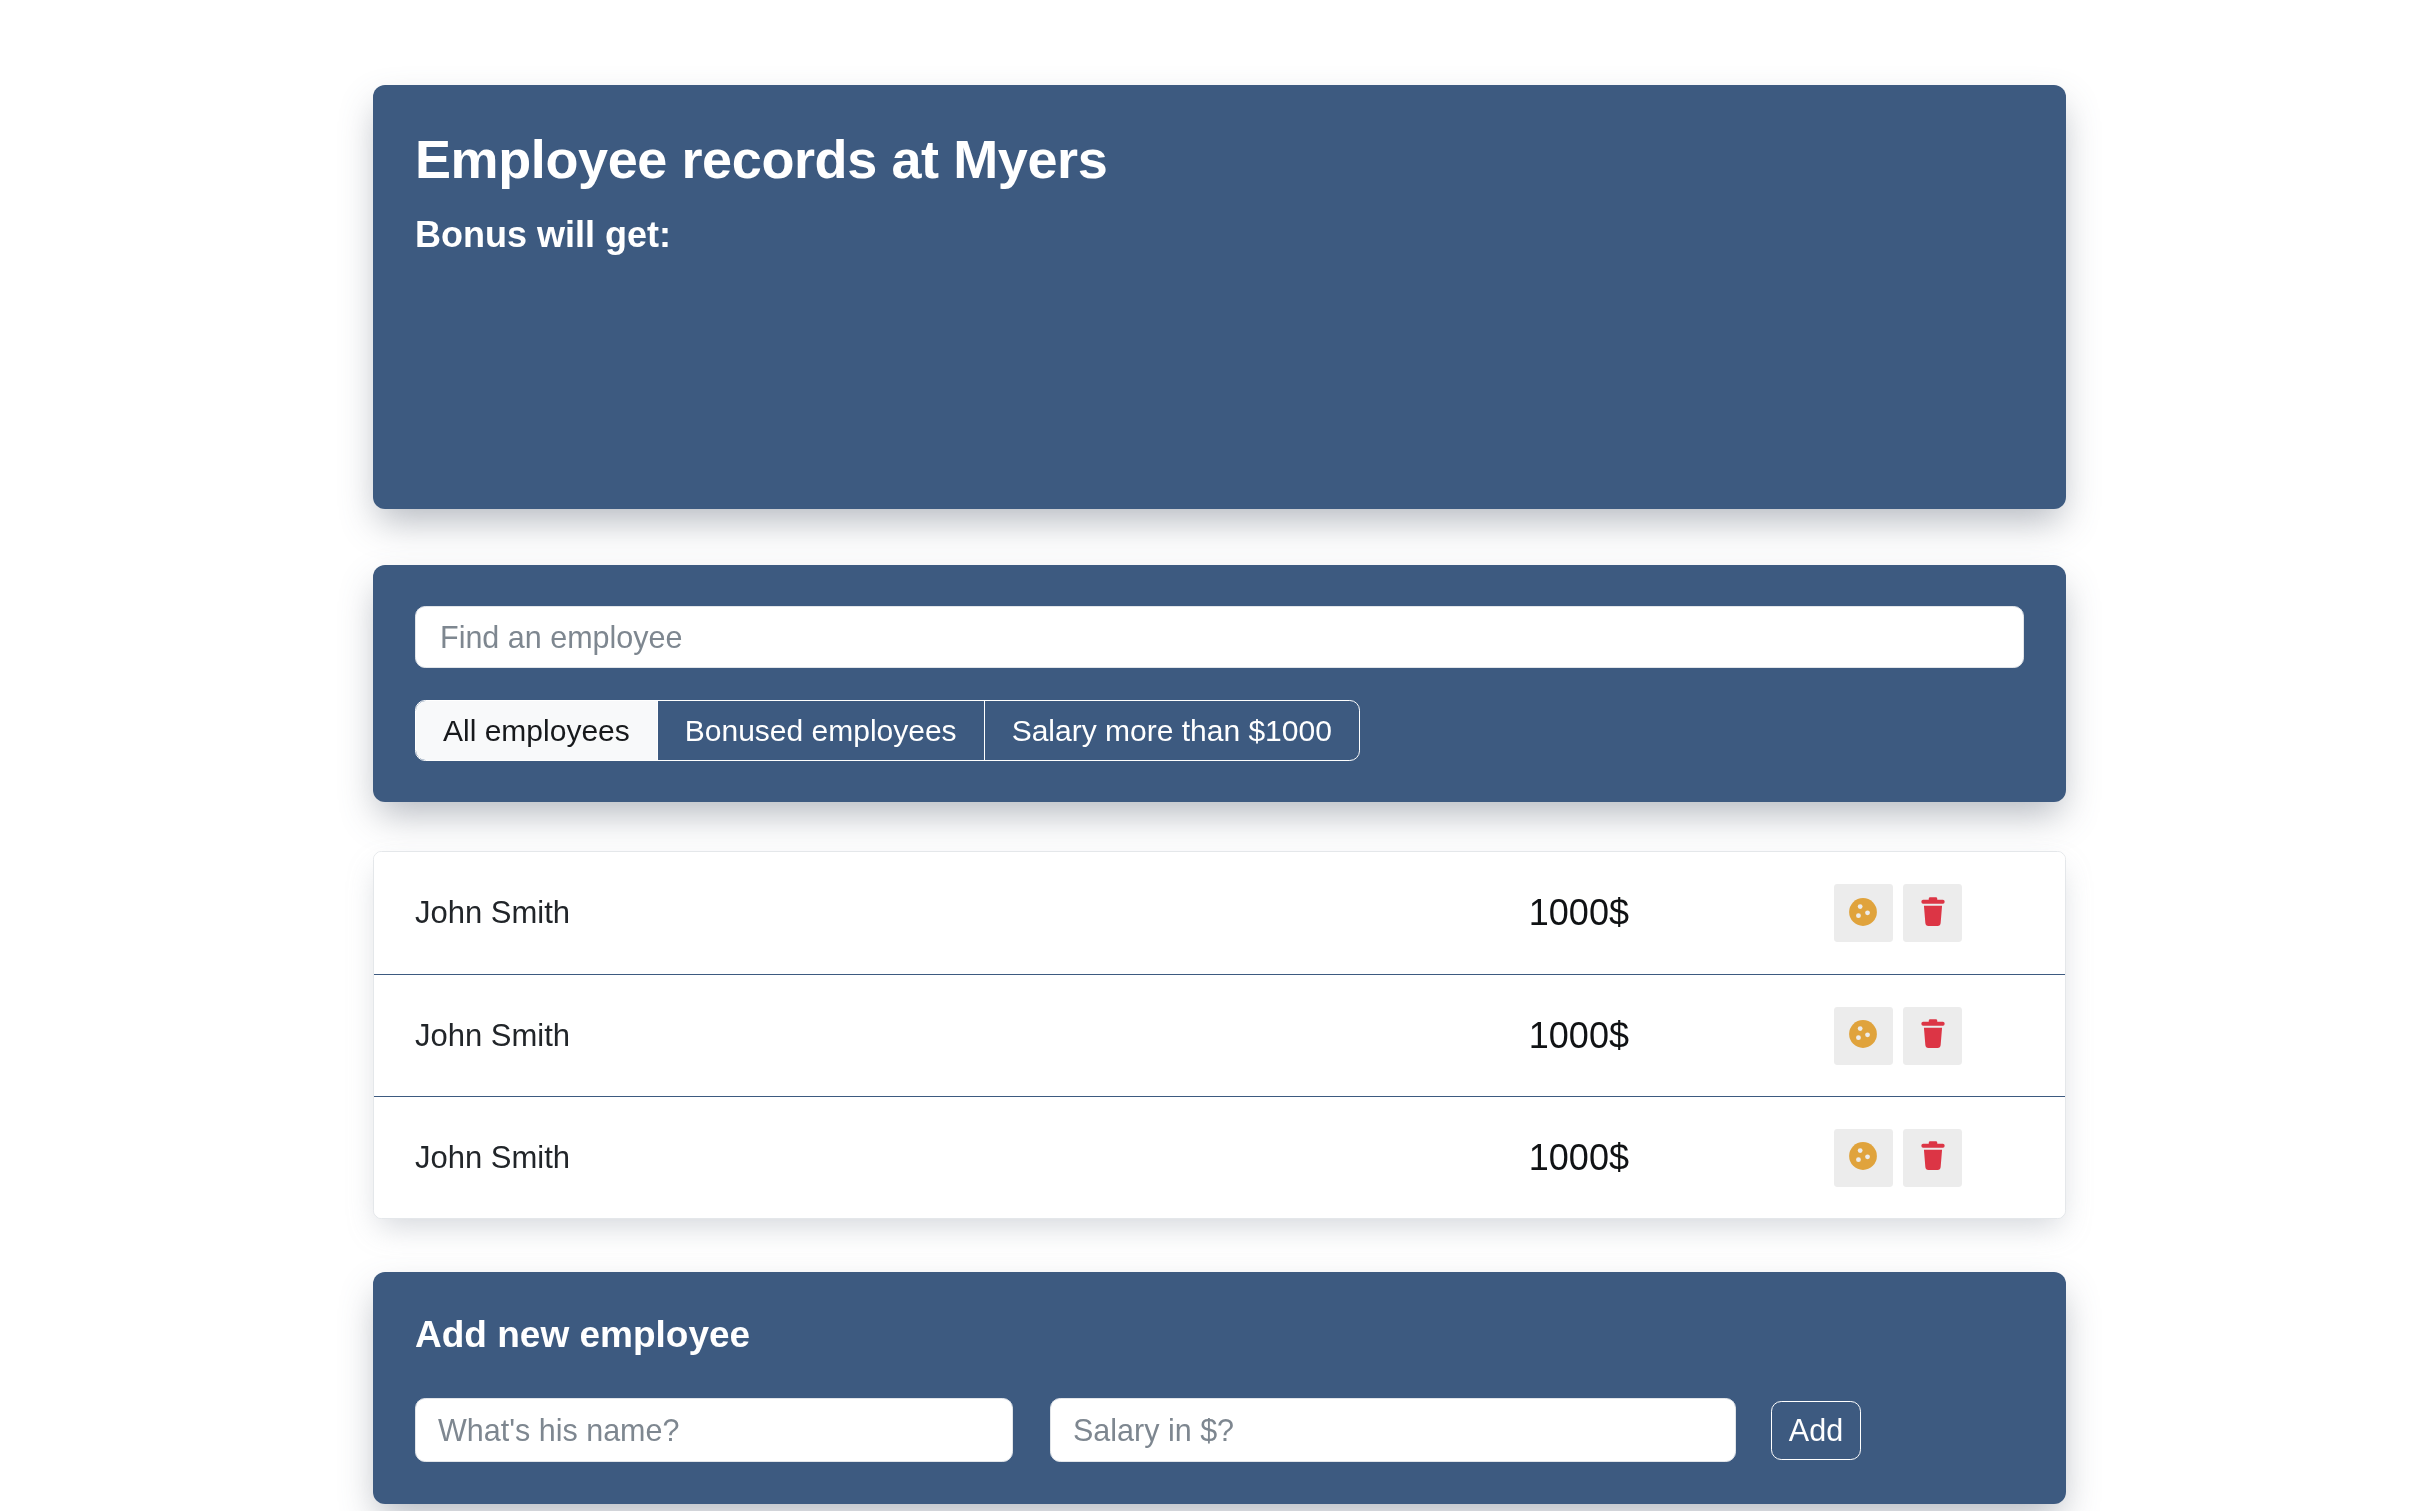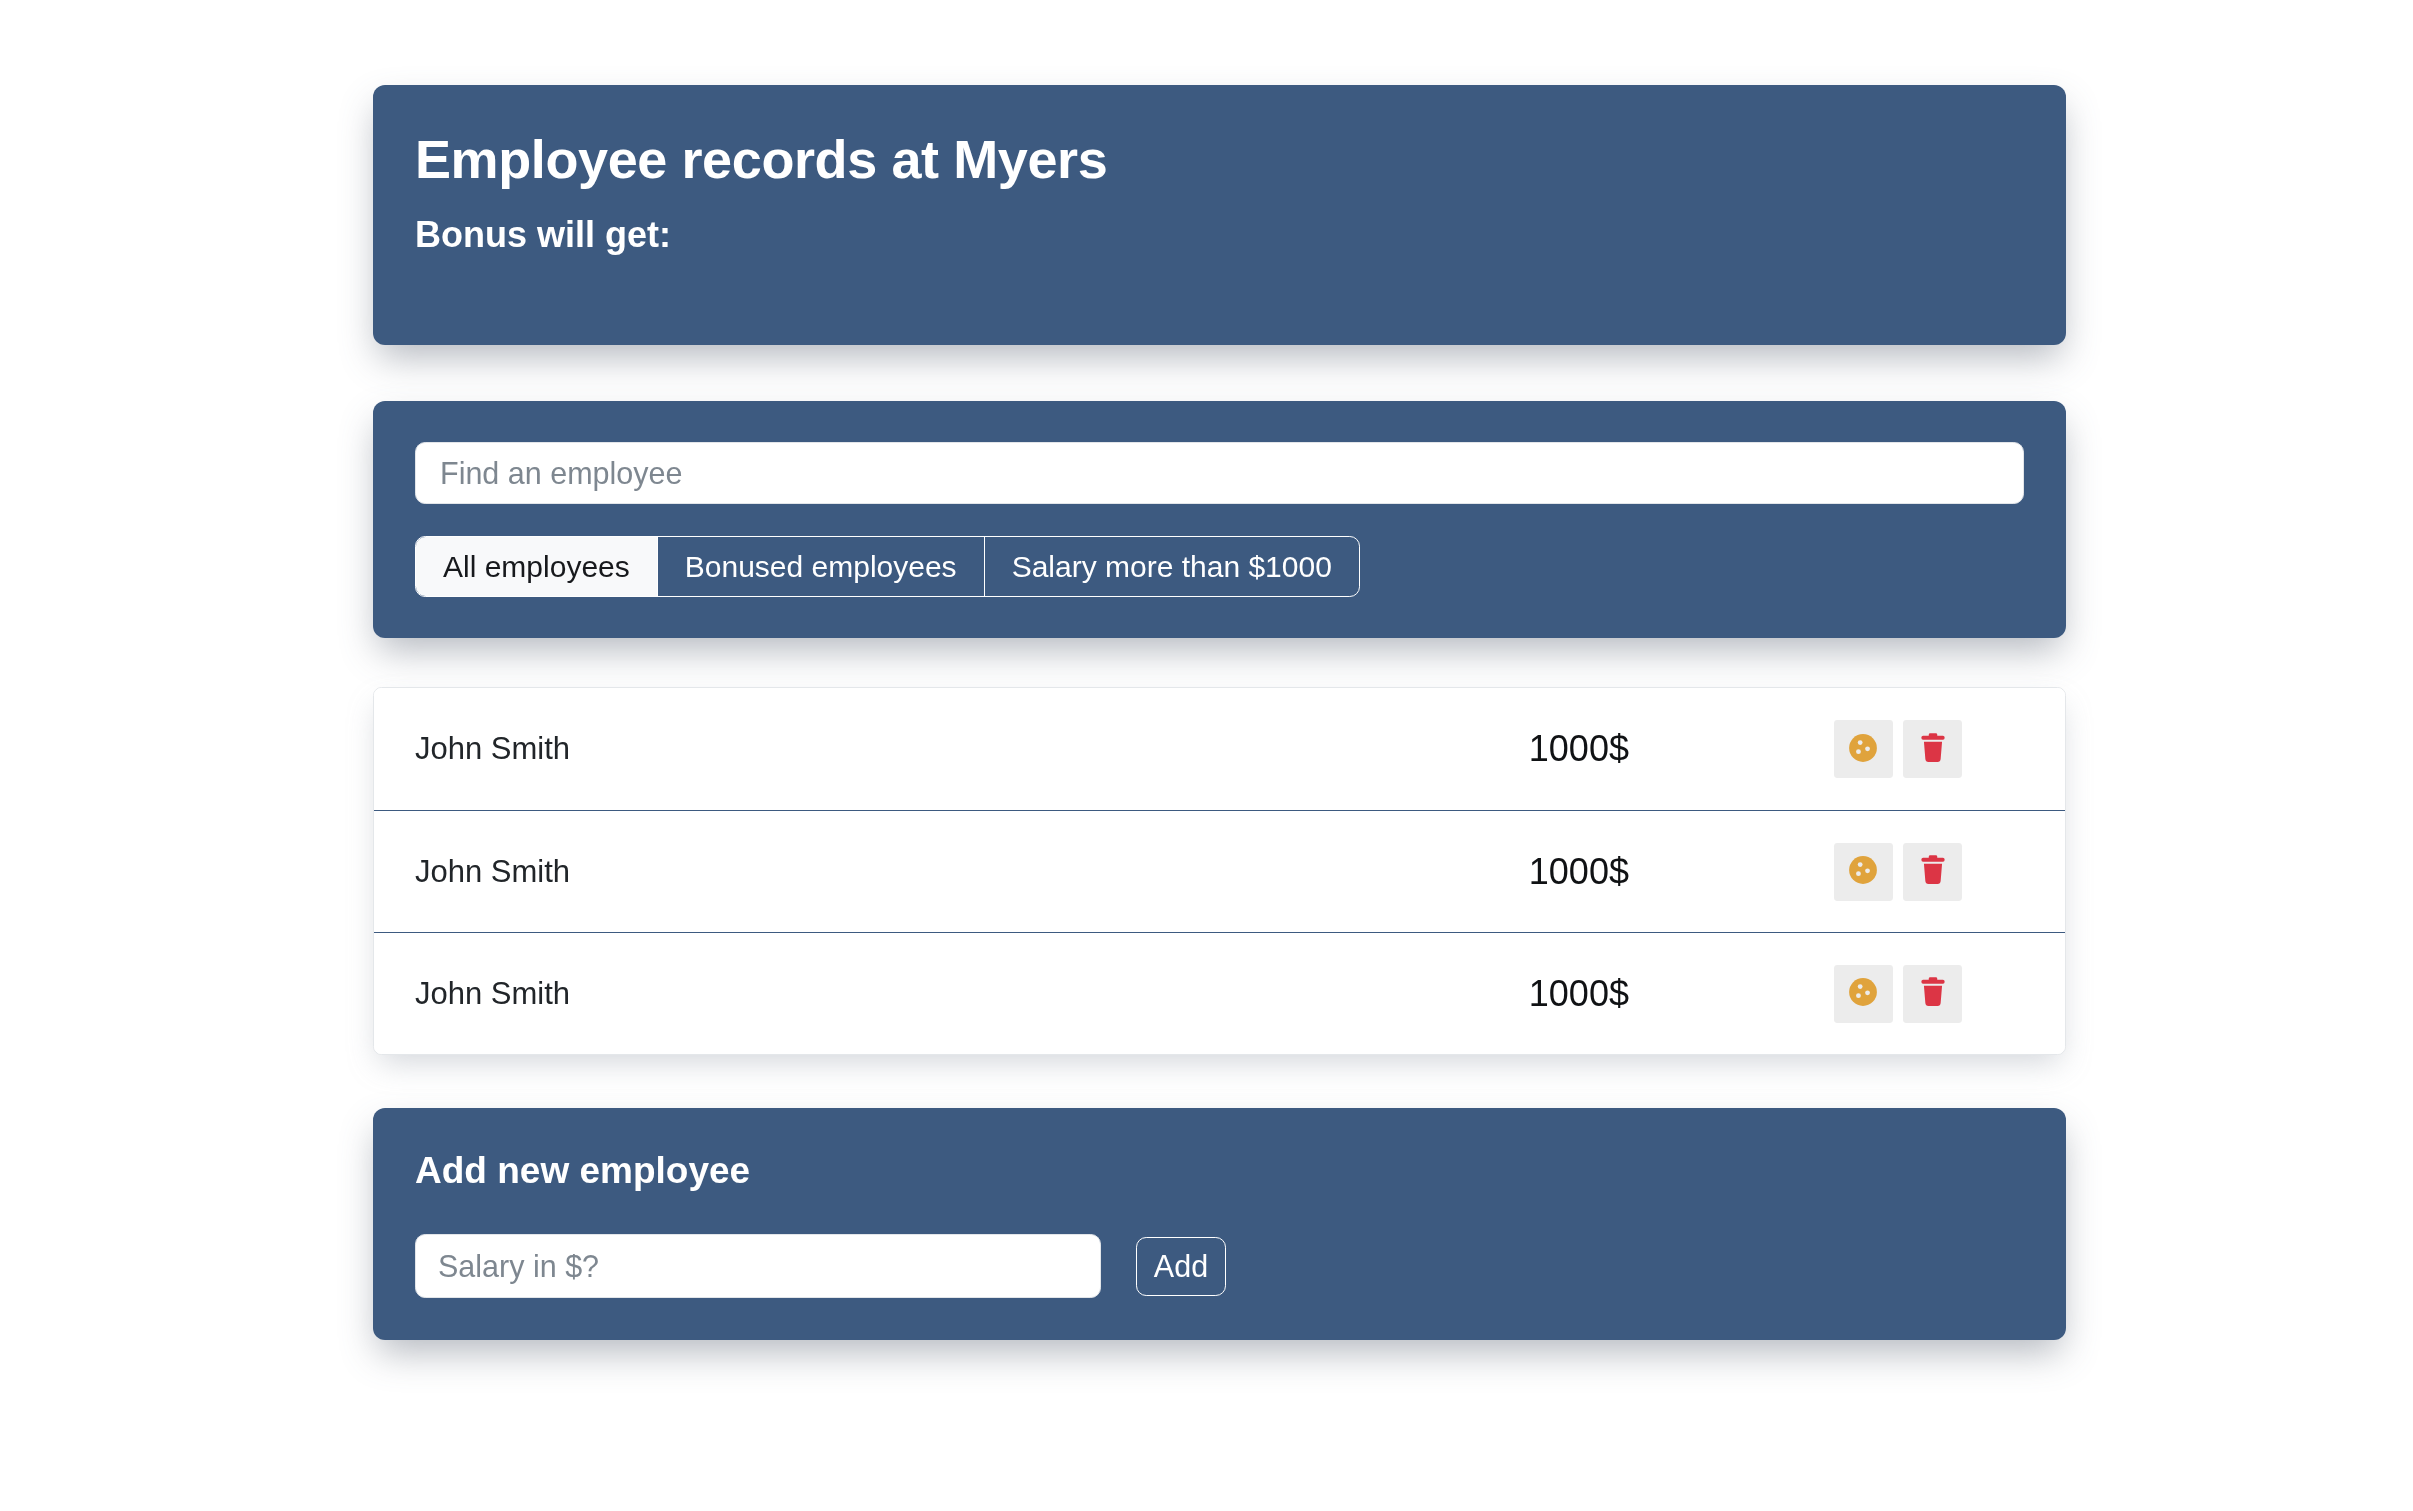--- a/index.html
+++ b/index.html
@@ -27,21 +27,21 @@
   }
   .card-blue {
     background: var(--primary, #3d5a80);
     color: #ffffff;
     border-radius: 12px;
     box-shadow: 0 17px 37px -5.1px rgba(90, 100, 115, 0.45);
   }
 
   
   .header-card {
-    height: 260px;
+    height: 424px;
     padding: 42px 42px 0 42px;
   }
   .header-card h1 {
     margin: 0 0 20.3px 0;
     font-size: 54px;
     font-weight: 700;
     line-height: 1.2;
     letter-spacing: -0.4px;
   }
   .header-stat {
@@ -271,19 +271,20 @@
           </span>
         </button>
       </span>
     </div>
 
   </section>
 
   <section class="card-blue add-card">
     <h2>Add new employee</h2>
     <div class="add-form">
+      <input class="add-input name-field" type="text" placeholder="What's his name?" style="">
       <input class="add-input salary-field" type="text" placeholder="Salary in $?" style="">
       <button class="add-btn">Add</button>
     </div>
   </section>
 
 </div>
 
 
 </body></html>

